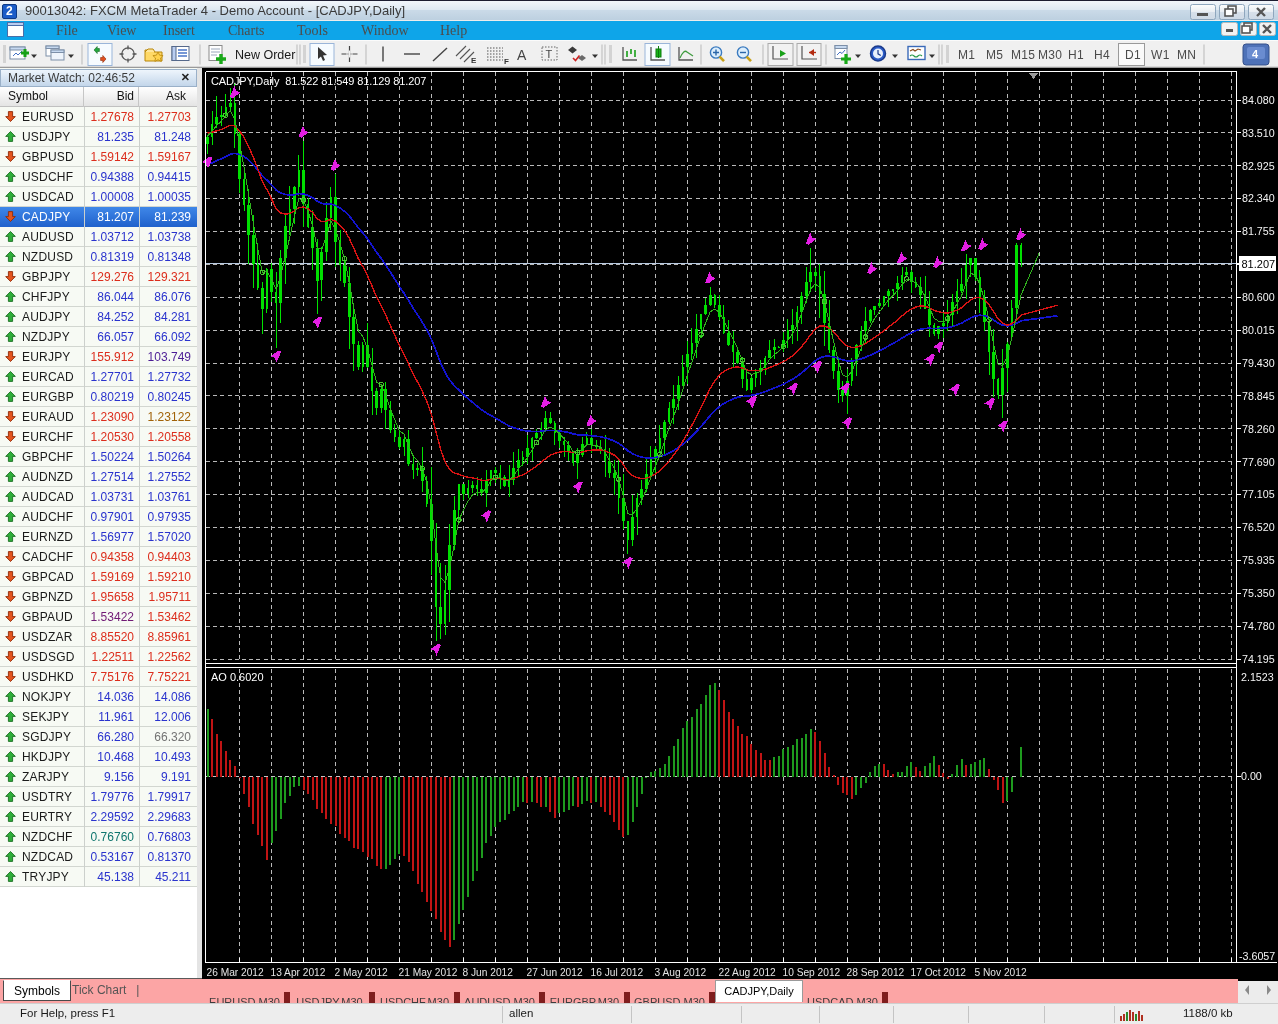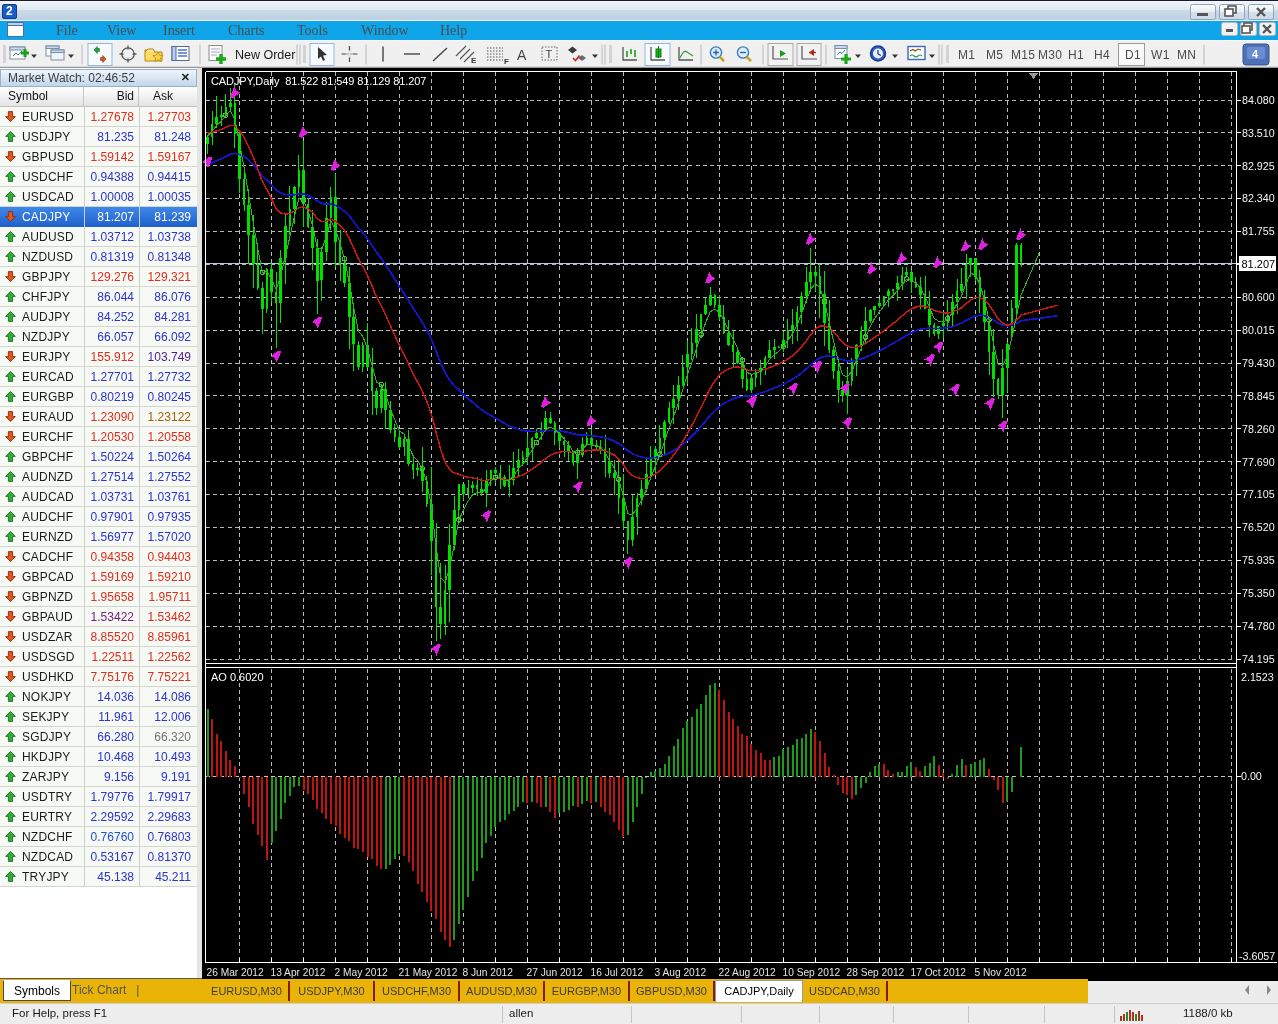--- a/index.html
+++ b/index.html
@@ -19,47 +19,48 @@
 #mw{position:absolute;left:0;top:68px;width:202px;height:912px;background:#fff}
 #mwtitle{position:absolute;left:0;top:1px;width:197px;height:18px;
  background:linear-gradient(#eef5fc,#c3d6ea);border:1px solid #9ab0c8;
  font-size:12px;color:#3c3c3c;padding:1px 0 0 7px}
 #mwtitle .x{position:absolute;right:6px;top:1px;font-size:11px;color:#222;font-weight:bold}
 #mwhead{position:absolute;left:0;top:19px;width:197px;height:20px;
  background:linear-gradient(#ffffff,#e4e4e4);border-bottom:1px solid #c0c0c0;font-size:12px;color:#111}
 #mwhead span{position:absolute;top:2px}
 #mwhead .c1{left:0;width:84px;border-right:1px solid #c6c6c6;height:20px;padding:2px 0 0 8px;top:0}
 #mwhead .c2{left:85px;width:54px;border-right:1px solid #c6c6c6;height:20px;text-align:right;padding:2px 4px 0 0;top:0}
-#mwhead .c3{left:140px;width:57px;height:28px;text-align:center;padding:2px 11px 0 0;top:0}
+#mwhead .c3{left:140px;width:57px;height:28px;text-align:right;padding:2px 11px 0 0;top:0}
 #mwbody{position:absolute;left:0;top:0;width:197px;height:910px;background:#f7faf4}
 .mrow{position:absolute;left:0;width:197px;height:20px;font-size:12px;border-bottom:1px solid #d2d6d0}
 .mrow .ar{position:absolute;left:5px;top:4px;width:11px;height:11px}
 .mrow .sym{position:absolute;left:22px;top:3px;color:#1a1a1a;letter-spacing:0.2px}
 .mrow .v{position:absolute;top:3px;text-align:right}
 .mrow .v1{left:85px;width:49px}
 .mrow .v2{left:140px;width:51px}
 .mrow.sel{background:linear-gradient(#3f87e8,#2163cd);border-bottom:1px solid #2163cd}
 .colsep{position:absolute;top:39px;height:780px;width:1px;background:#ccd0cc}
 #mwempty{position:absolute;left:0;top:819px;width:197px;height:91px;background:#fff}
 #mwsplit{position:absolute;left:197px;top:68px;width:5px;height:912px;background:#e4e4e4}
 #mwborder{position:absolute;left:0;top:978px;width:202px;height:1px;background:#5a5a5a}
-#tabrow{position:absolute;left:0;top:979px;width:1088px;height:24px;background:#eab308}
+#tabrow{position:absolute;left:0;top:979px;width:1238px;height:24px;background:#fca5a5}
 .ltab{position:absolute;top:1px;height:21px;font-size:12px;padding:3px 10px 0 10px}
-.ctab{position:absolute;top:2px;height:20px;font-size:11px;color:#3c3c3c;text-align:center;
- padding-top:4px;border-right:2px solid #7f1d1d}
+.ctab{position:absolute;top:13px;height:20px;font-size:11px;color:#3c3c3c;text-align:center;
+ padding-top:4px;border-right:6px solid #7f1d1d}
 .ctab.act{background:#fff;border:1px solid #9a9a9a;border-bottom:none;color:#000;top:1px;height:22px}
 #status{position:absolute;left:0;top:1003px;width:1278px;height:21px;background:#ededed;
  border-top:1px solid #cfcfcf;font-size:11.5px;color:#1a1a1a}
 #status i{position:absolute;top:2px;height:17px;width:1px;background:#c4c4c4}
 #status .cell{position:absolute;top:3px}
 </style></head><body>
 <div id="titlebar">
   <div class="logo">
       <span>2</span>
     </div>
+  <div class="tt">90013042: FXCM MetaTrader 4 - Demo Account - [CADJPY,Daily]</div>
   <svg style="position:absolute;left:1190px;top:3px" width="26" height="16">
       <defs>
         <linearGradient id="bg1" x1="0" y1="0" x2="0" y2="1">
           <stop offset="0" stop-color="#fdfdfd"></stop>
           <stop offset="0.5" stop-color="#e8edf2"></stop>
           <stop offset="0.51" stop-color="#d7e0ea"></stop>
           <stop offset="1" stop-color="#cfdae6"></stop>
         </linearGradient>
       </defs>
       <rect x="0.5" y="0.5" width="25" height="15" rx="2" fill="url(#bg1)" stroke="#8ea6bd"></rect>
@@ -546,21 +547,21 @@
         </svg>
         <span class="sym">EURTRY</span>
         <span class="v v1" style="color:#2a33cd">2.29592</span>
         <span class="v v2" style="color:#2a33cd">2.29683</span>
       </div>
       <div class="mrow" style="top:759px">
         <svg class="ar" viewBox="0 0 11 11">
           <path d="M5.5 0.5 L10.3 5.4 L7.6 5.4 L7.6 10.4 L3.4 10.4 L3.4 5.4 L0.7 5.4 Z" fill="#2fae3a" stroke="#1c6e24" stroke-width="0.9"></path>
         </svg>
         <span class="sym">NZDCHF</span>
-        <span class="v v1" style="color:#1d4ed8">0.76760</span>
+        <span class="v v1" style="color:#0f766e">0.76760</span>
         <span class="v v2" style="color:#2a33cd">0.76803</span>
       </div>
       <div class="mrow" style="top:779px">
         <svg class="ar" viewBox="0 0 11 11">
           <path d="M5.5 0.5 L10.3 5.4 L7.6 5.4 L7.6 10.4 L3.4 10.4 L3.4 5.4 L0.7 5.4 Z" fill="#2fae3a" stroke="#1c6e24" stroke-width="0.9"></path>
         </svg>
         <span class="sym">NZDCAD</span>
         <span class="v v1" style="color:#2a33cd">0.53167</span>
         <span class="v v2" style="color:#2a33cd">0.81370</span>
       </div>
@@ -915,21 +916,21 @@
     <div class="ctab" style="left:545px;width:85px">EURGBP,M30</div>
     <div class="ctab" style="left:630px;width:85px">GBPUSD,M30</div>
     <div class="ctab act" style="left:715px;width:88px">CADJPY,Daily</div>
     <div class="ctab" style="left:803px;width:85px">USDCAD,M30</div>
   <svg style="position:absolute;left:1243px;top:5px" width="32" height="12" viewBox="0 0 32 12">
    <path d="M6 1 L2 6 L6 11 Z" fill="#8a8a8a"></path>
       <path d="M24 1 L28 6 L24 11 Z" fill="#8a8a8a"></path>
     </svg>
 </div>
 <div id="status">
-  <span class="cell" style="left:12px">For Help, press F1</span>
+  <span class="cell" style="left:20px">For Help, press F1</span>
   <i style="left:502px"></i>
     <i style="left:631px"></i>
     <i style="left:741px"></i>
     <i style="left:819px"></i>
     <i style="left:893px"></i>
     <i style="left:968px"></i>
     <i style="left:1044px"></i>
     <i style="left:1114px"></i>
   <span class="cell" style="left:509px">allen</span>
   <svg width="26" height="12" viewBox="0 0 26 12" style="position:absolute;left:1120px;top:5px">

